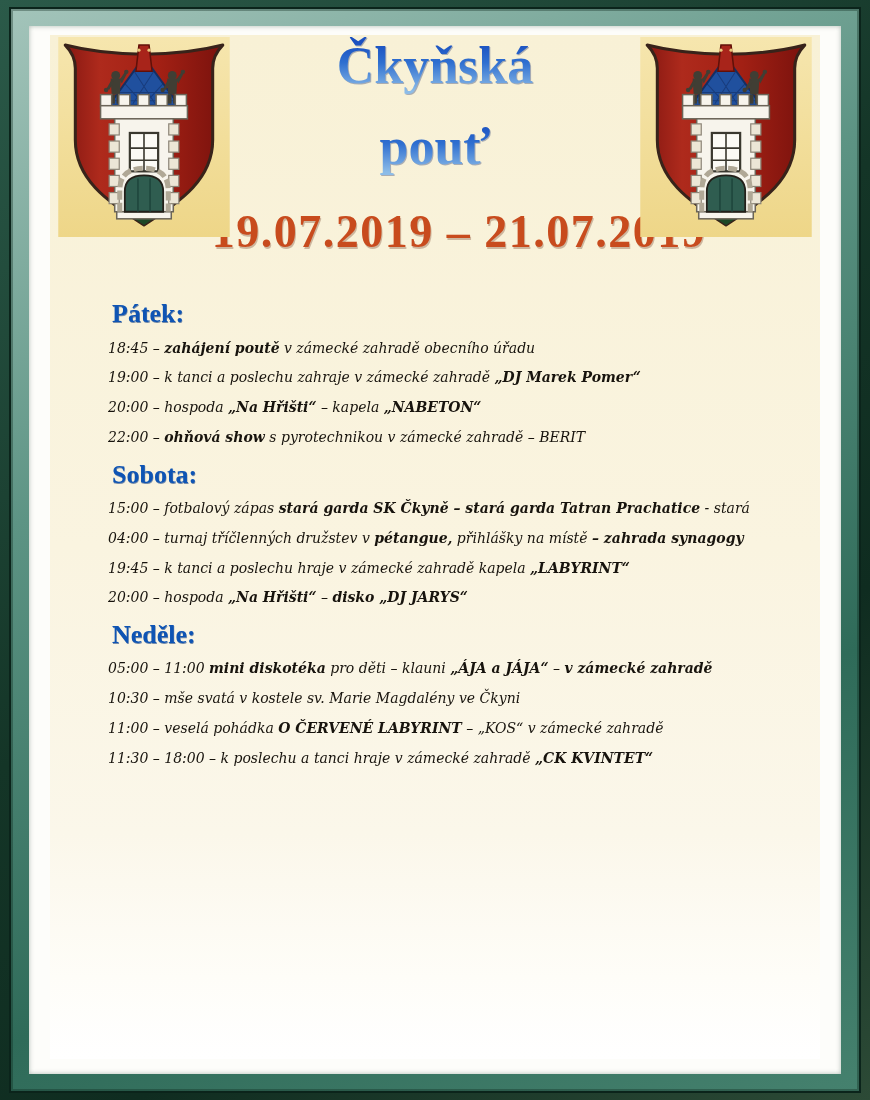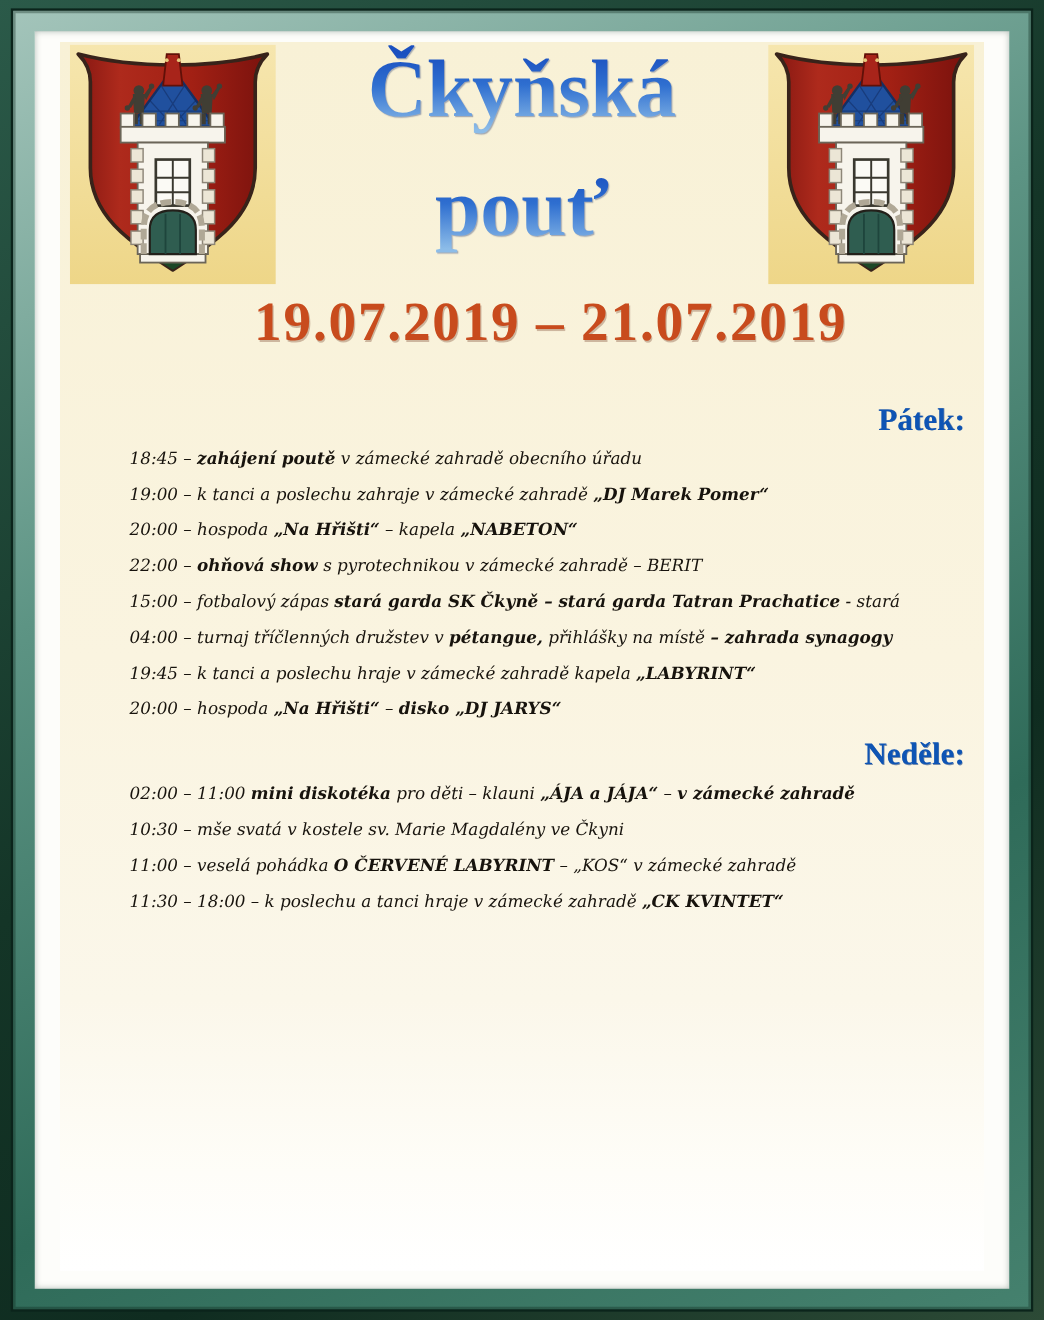--- a/index.html
+++ b/index.html
@@ -23,21 +23,21 @@
     background:linear-gradient(180deg,#f8f1d6 0%,#faf4e0 50%,#fbf7ea 78%,#fefdf8 92%,#ffffff 100%);
     display:flex;flex-direction:column;
   }
   .emblem{position:absolute;top:2px;width:172px;height:200px;}
   .emblem.left{left:8px;}
   .emblem.right{right:8px;}
   .title{ text-align:center; margin-top:2px; }
   .t-line{
     display:inline-block;
     font-family:"Liberation Serif",serif;font-weight:bold;
-    font-size:68px;line-height:1.1;color:#2a63c4;
+    font-size:52px;line-height:1.1;color:#2a63c4;
     filter:drop-shadow(1.5px 1.5px 0 rgba(25,45,105,.35));
   }
   @supports ((-webkit-background-clip:text) or (background-clip:text)){
     .t-line{
       background:linear-gradient(180deg,#1a50c0 10%,#2f6fd0 45%,#8cbce8 95%);
       -webkit-background-clip:text;background-clip:text;color:transparent;
     }
   }
   .t2{margin-top:24px;}
   .title .row2{display:block;}
@@ -47,21 +47,20 @@
     font-size:46px;color:#c84b1d;letter-spacing:1.5px;
     text-shadow:1px 2px 0 rgba(95,30,5,.28);
     margin-left:48px;
   }
   .schedule{margin:32px 16px 0 58px;}
   .sec-heading{
     font-family:"Liberation Serif",serif;font-weight:bold;
     font-size:26px;line-height:1.2;color:#0e54b4;
     margin:8px 0 10px 4px;
     text-shadow:0.5px 0.5px 0 rgba(10,55,125,.55);
-    text-align:right;
   }
   .item{
     font-family:"DejaVu Serif",serif;font-style:italic;
     font-size:14px;line-height:1.2;color:#17130d;
     margin-bottom:13px;
   }
   .item .bold{font-weight:bold;}
 </style>
 </head>
 <body>
@@ -157,26 +156,27 @@
       </div>
 
       <div class="date">19.07.2019 – 21.07.2019</div>
 
       <div class="schedule" id="schedule">
           <div class="sec-heading">Pátek:</div>
           <div class="item"><span>18:45 – </span><span class="bold">zahájení poutě</span><span> v zámecké zahradě obecního úřadu</span></div>
           <div class="item"><span>19:00 – k tanci a poslechu zahraje v zámecké zahradě </span><span class="bold">„DJ Marek Pomer“</span></div>
           <div class="item"><span>20:00 – hospoda </span><span class="bold">„Na Hřišti“</span><span> – kapela </span><span class="bold">„NABETON“</span></div>
           <div class="item"><span>22:00 – </span><span class="bold">ohňová show</span><span> s pyrotechnikou v zámecké zahradě – BERIT</span></div>
+          <div class="sec-heading">Sobota:</div>
           <div class="item"><span>15:00 – fotbalový zápas </span><span class="bold">stará garda SK Čkyně – stará garda Tatran Prachatice</span><span> - stará</span></div>
           <div class="item"><span>04:00 – turnaj tříčlenných družstev v </span><span class="bold">pétangue,</span><span> přihlášky na místě </span><span class="bold">– zahrada synagogy</span></div>
           <div class="item"><span>19:45 – k tanci a poslechu hraje v zámecké zahradě kapela </span><span class="bold">„LABYRINT“</span></div>
           <div class="item"><span>20:00 – hospoda </span><span class="bold">„Na Hřišti“</span><span> – </span><span class="bold">disko „DJ JARYS“</span></div>
           <div class="sec-heading">Neděle:</div>
-          <div class="item"><span>02:00 –  11:00 </span><span class="bold">mini diskotéka</span><span> pro děti – klauni </span><span class="bold">„ÁJA a JÁJA“</span><span> – </span><span class="bold">v zámecké zahradě</span></div>
+          <div class="item"><span>05:00 –  11:00 </span><span class="bold">mini diskotéka</span><span> pro děti – klauni </span><span class="bold">„ÁJA a JÁJA“</span><span> – </span><span class="bold">v zámecké zahradě</span></div>
           <div class="item"><span>10:30 – mše svatá v kostele sv. Marie Magdalény ve Čkyni</span></div>
           <div class="item"><span>11:00 – veselá pohádka </span><span class="bold">O ČERVENÉ LABYRINT</span><span> – „KOS“ v zámecké zahradě</span></div>
           <div class="item"><span>11:30 – 18:00 – k poslechu a tanci hraje v zámecké zahradě </span><span class="bold">„CK KVINTET“</span></div>
         </div>
 
     </div>
   </div>
 </div>
 
 </body></html>

